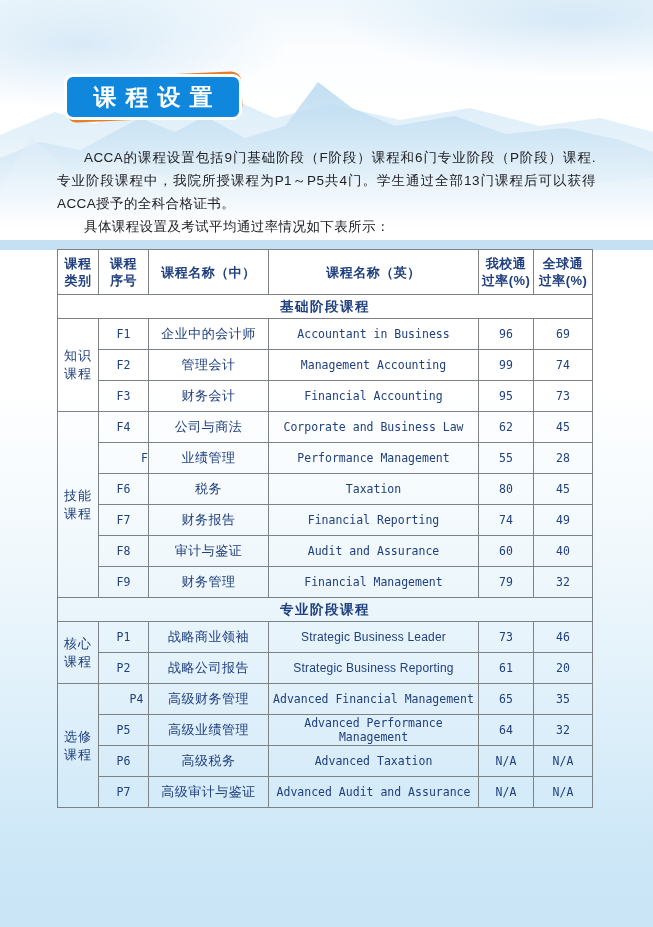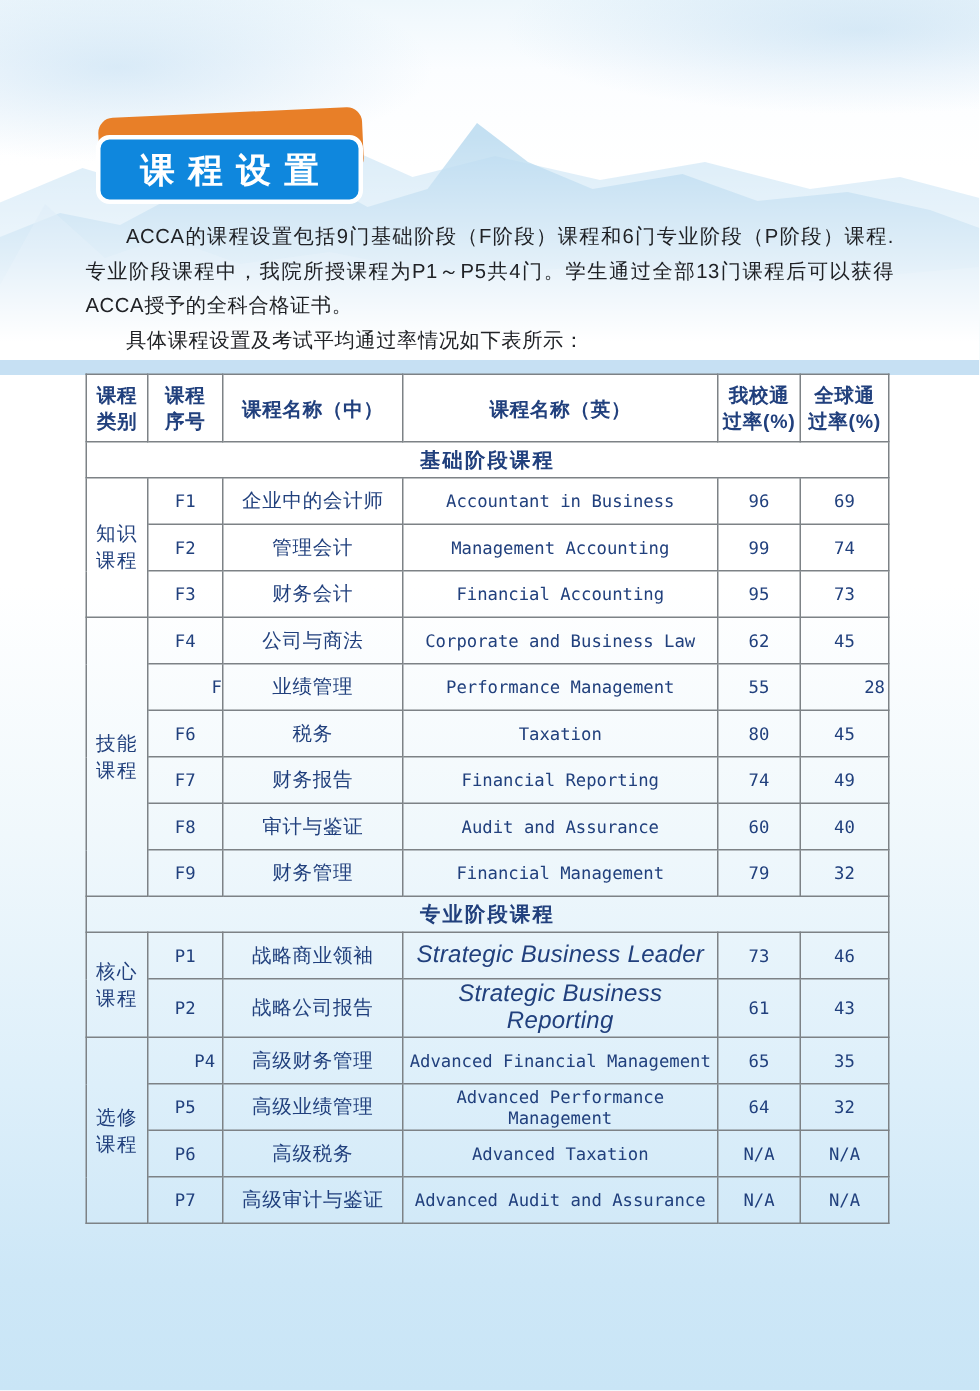--- a/index.html
+++ b/index.html
@@ -9,37 +9,37 @@
   .sky{position:absolute;left:0;top:0;width:653px;height:250px;pointer-events:none;
     background:radial-gradient(ellipse 300px 90px at 12% 18%,rgba(176,212,238,.45),rgba(176,212,238,0) 70%),
                radial-gradient(ellipse 340px 80px at 88% 8%,rgba(170,208,236,.40),rgba(170,208,236,0) 70%);}
   .mountains{position:absolute;left:0;top:0;width:653px;height:250px;pointer-events:none;}
   .fog{position:absolute;left:0;top:90px;width:653px;height:150px;pointer-events:none;
     background:linear-gradient(180deg,rgba(255,255,255,0) 0%,rgba(255,255,255,.55) 55%,#ffffff 92%);}
   
   .badge{position:absolute;left:64px;top:74px;width:178px;height:46px;}
   .badge-back{position:absolute;left:2px;top:1px;width:176px;height:44px;border-radius:10px;
     transform:rotate(-2.6deg);}
-  .badge-front{position:absolute;left:0;top:16px;width:172px;height:40px;border-radius:9px;
+  .badge-front{position:absolute;left:0;top:0;width:172px;height:40px;border-radius:9px;
     border:3px solid #ffffff;display:flex;align-items:center;justify-content:center;}
   .badge-front span{color:#ffffff;font-weight:bold;font-size:23px;letter-spacing:9px;padding-left:9px;}
   
   .content{position:absolute;left:57px;top:146px;width:539px;}
   .intro{margin:0;font-size:13.5px;line-height:23px;text-indent:2em;text-align:justify;color:#202226;letter-spacing:.4px;}
   
   table.course{border-collapse:collapse;table-layout:fixed;width:535px;margin-top:11px;background:transparent;}
   table.course th,table.course td{border:1px solid #7d8286;text-align:center;vertical-align:middle;
     padding:1px 2px;overflow:hidden;}
   table.course thead th{height:42px;font-size:13px;font-weight:600;white-space:pre-line;line-height:17px;letter-spacing:.5px;}
   tr.section-row td{height:21px;font-size:13.5px;font-weight:600;letter-spacing:1.5px;}
   tbody td{font-size:13px;height:28px;letter-spacing:.5px;}
   td.cat-cell{white-space:pre-line;line-height:18px;letter-spacing:1px;font-size:13px;}
   .navy{color:#21407d;}
   .en{font-family:"DejaVu Sans Mono","Liberation Mono",monospace;font-size:11.5px;letter-spacing:0;}
-  .en-sans{font-family:"Liberation Sans","DejaVu Sans",sans-serif;font-size:16px;letter-spacing:.2px;font-style:italic;}
+  .en-sans{font-family:"Liberation Sans","DejaVu Sans",sans-serif;font-size:12px;letter-spacing:.2px;}
 </style>
 </head>
 <body>
 
 <div class="page">
 
   <div class="sky"></div>
 
   <svg class="mountains" viewBox="0 0 653 250" xmlns="http://www.w3.org/2000/svg">
     <path d="M0,135 L55,112 L95,124 L150,96 L185,112 L230,98 L275,118 L330,104 L400,120 L470,108 L540,126 L600,118 L653,132 L653,250 L0,250 Z" fill="#d6eaf7" opacity="0.9"></path>
@@ -117,21 +117,21 @@
             <td style="color: rgb(33, 64, 125); border-color: rgb(125, 130, 134);">公司与商法</td>
             <td class="en" style="color: rgb(33, 64, 125); border-color: rgb(125, 130, 134);">Corporate and Business Law</td>
             <td class="en" style="color: rgb(33, 64, 125); border-color: rgb(125, 130, 134);">62</td>
             <td class="en" style="color: rgb(33, 64, 125); border-color: rgb(125, 130, 134);">45</td>
           </tr>
           <tr>
             <td class="en" style="color: rgb(33, 64, 125); border-color: rgb(125, 130, 134); padding-left: 42px;">F5</td>
             <td style="color: rgb(33, 64, 125); border-color: rgb(125, 130, 134);">业绩管理</td>
             <td class="en" style="color: rgb(33, 64, 125); border-color: rgb(125, 130, 134);">Performance Management</td>
             <td class="en" style="color: rgb(33, 64, 125); border-color: rgb(125, 130, 134);">55</td>
-            <td class="en" style="color: rgb(33, 64, 125); border-color: rgb(125, 130, 134); text-align: right;">28</td>
+            <td class="en" style="color: rgb(33, 64, 125); border-color: rgb(125, 130, 134);">28</td>
           </tr>
           <tr>
             <td class="en" style="color: rgb(33, 64, 125); border-color: rgb(125, 130, 134);">F6</td>
             <td style="color: rgb(33, 64, 125); border-color: rgb(125, 130, 134);">税务</td>
             <td class="en" style="color: rgb(33, 64, 125); border-color: rgb(125, 130, 134);">Taxation</td>
             <td class="en" style="color: rgb(33, 64, 125); border-color: rgb(125, 130, 134);">80</td>
             <td class="en" style="color: rgb(33, 64, 125); border-color: rgb(125, 130, 134);">45</td>
           </tr>
           <tr>
             <td class="en" style="color: rgb(33, 64, 125); border-color: rgb(125, 130, 134);">F7</td>
@@ -164,21 +164,21 @@
             <td style="color: rgb(33, 64, 125); border-color: rgb(125, 130, 134);">战略商业领袖</td>
             <td class="en-sans" style="color: rgb(33, 64, 125); border-color: rgb(125, 130, 134);">Strategic Business Leader</td>
             <td class="en" style="color: rgb(33, 64, 125); border-color: rgb(125, 130, 134);">73</td>
             <td class="en" style="color: rgb(33, 64, 125); border-color: rgb(125, 130, 134);">46</td>
           </tr>
           <tr>
             <td class="en" style="color: rgb(33, 64, 125); border-color: rgb(125, 130, 134);">P2</td>
             <td style="color: rgb(33, 64, 125); border-color: rgb(125, 130, 134);">战略公司报告</td>
             <td class="en-sans" style="color: rgb(33, 64, 125); border-color: rgb(125, 130, 134);">Strategic Business Reporting</td>
             <td class="en" style="color: rgb(33, 64, 125); border-color: rgb(125, 130, 134);">61</td>
-            <td class="en" style="color: rgb(33, 64, 125); border-color: rgb(125, 130, 134);">43</td>
+            <td class="en" style="color: rgb(33, 64, 125); border-color: rgb(125, 130, 134);">20</td>
           </tr>
           <tr>
             <td rowspan="4" class="cat-cell" style="color: rgb(33, 64, 125); border-color: rgb(125, 130, 134);">选修
 课程</td>
             <td class="en" style="color: rgb(33, 64, 125); border-color: rgb(125, 130, 134); padding-left: 28px;">P4</td>
             <td style="color: rgb(33, 64, 125); border-color: rgb(125, 130, 134);">高级财务管理</td>
             <td class="en" style="color: rgb(33, 64, 125); border-color: rgb(125, 130, 134);">Advanced Financial Management</td>
             <td class="en" style="color: rgb(33, 64, 125); border-color: rgb(125, 130, 134);">65</td>
             <td class="en" style="color: rgb(33, 64, 125); border-color: rgb(125, 130, 134);">35</td>
           </tr>

